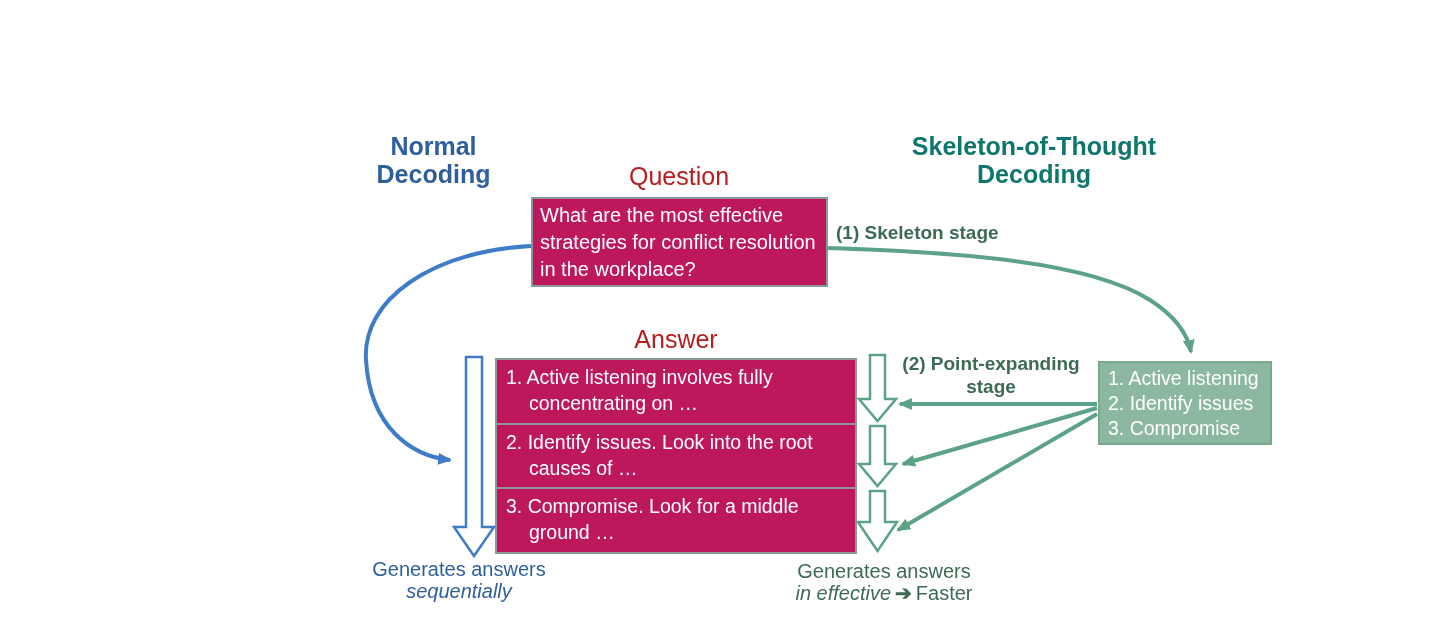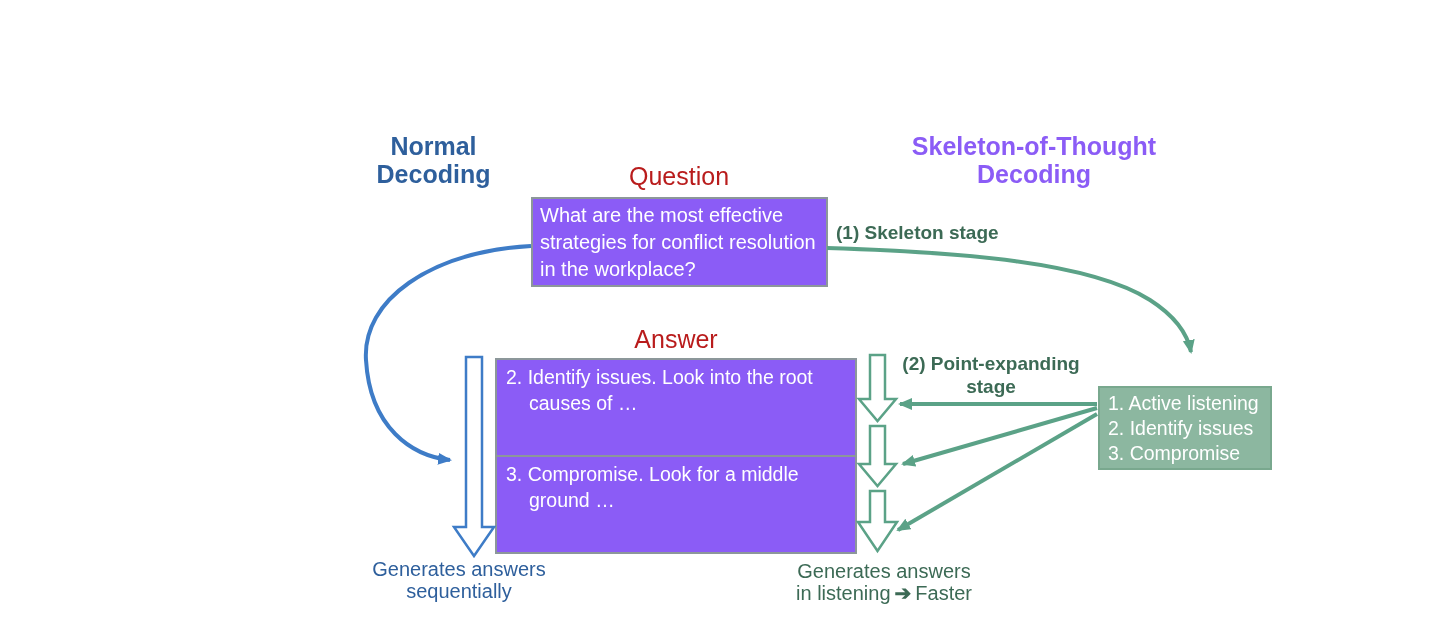--- a/index.html
+++ b/index.html
@@ -13,36 +13,36 @@
   
   .col-title{
     position:absolute;
     font-weight:bold;
     font-size:25px;
     line-height:28px;
     text-align:center;
     white-space:nowrap;
   }
   .col-title-left{left:351px;top:132px;width:165px;color:#2E5F9C;}
-  .col-title-right{left:903px;top:132px;width:262px;color:#8b5cf6;}
+  .col-title-right{left:903px;top:132px;width:262px;color:#0f766e;}
 
   
   .section-label{
     position:absolute;
     color:#b91c1c;
     font-size:25px;
     text-align:center;
   }
   .question-label{left:531px;top:162px;width:296px;}
   .answer-label{left:495px;top:325px;width:362px;}
 
   
   .grey-box{
     position:absolute;
-    background:#8b5cf6;
+    background:#be185d;
     border:2px solid #8C979A;
     box-sizing:border-box;
     color:#ffffff;
   }
   .question-box{
     left:531px;top:197px;width:297px;height:90px;
     font-size:20px;line-height:27px;
     padding:3px 6px 0 7px;
   }
   .answer-box{
@@ -63,21 +63,20 @@
   
   .skeleton-box{
     position:absolute;
     left:1098px;top:361px;width:174px;height:84px;
     background:#8CB7A0;
     border:2px solid #79A88E;
     box-sizing:border-box;
     color:#ffffff;
     font-size:19.5px;line-height:25px;
     padding:3px 6px 0 8px;
-    margin-top:25px;
   }
 
   
   .stage-label{
     position:absolute;
     color:#3C6A55;
     font-weight:bold;
     font-size:19px;
     line-height:23px;
   }
@@ -87,21 +86,21 @@
   
   .caption{
     position:absolute;
     font-size:20px;
     line-height:22px;
     text-align:center;
     margin-left:6px;
   }
   .caption-left{left:363px;top:558px;width:180px;color:#2E5F9C;}
   .caption-right{left:778px;top:560px;width:200px;color:#3C6A55;}
-  .caption .it{}
+  .caption .it{font-style:italic;}
   .faster-arrow{font-style:normal;font-weight:bold;margin:0 4px;}
 
   
   .arrow-layer{
     position:absolute;left:0;top:0;width:1432px;height:618px;
     pointer-events:none;
   }
 </style>
 </head>
 <body>
@@ -117,20 +116,21 @@
     <div>Decoding</div>
   </div>
 
   <div class="section-label question-label">Question</div>
   <div class="grey-box question-box">What are the most effective strategies for conflict resolution in the workplace?</div>
 
   <div class="stage-label stage1-label">(1) Skeleton stage</div>
 
   <div class="section-label answer-label">Answer</div>
   <div class="grey-box answer-box">
+    <div class="answer-row">1. Active listening involves fully concentrating on …</div>
     <div class="answer-row">2. Identify issues. Look into the root causes of …</div>
     <div class="answer-row">3. Compromise. Look for a middle ground …</div>
   </div>
 
   <div class="stage-label stage2-label">
     <div>(2) Point-expanding</div>
     <div>stage</div>
   </div>
 
   <div class="skeleton-box">
@@ -138,21 +138,21 @@
     <div>2. Identify issues</div>
     <div>3. Compromise</div>
   </div>
 
   <div class="caption caption-left">
     <div>Generates answers</div>
     <div class="it">sequentially</div>
   </div>
   <div class="caption caption-right">
     <div>Generates answers</div>
-    <div><span class="it">in listening</span><span class="faster-arrow">➔</span><span>Faster</span></div>
+    <div><span class="it">in effective</span><span class="faster-arrow">➔</span><span>Faster</span></div>
   </div>
 
   <svg class="arrow-layer" viewBox="0 0 1432 618">
     <defs>
       <marker id="mBlue" markerUnits="userSpaceOnUse" markerWidth="18" markerHeight="16" refX="12" refY="6" orient="auto">
         <path d="M0,0 L14,6 L0,12 Z" fill="#3E7CC7"></path>
       </marker>
       <marker id="mGreen" markerUnits="userSpaceOnUse" markerWidth="18" markerHeight="16" refX="12" refY="6" orient="auto">
         <path d="M0,0 L14,6 L0,12 Z" fill="#5BA287"></path>
       </marker>

